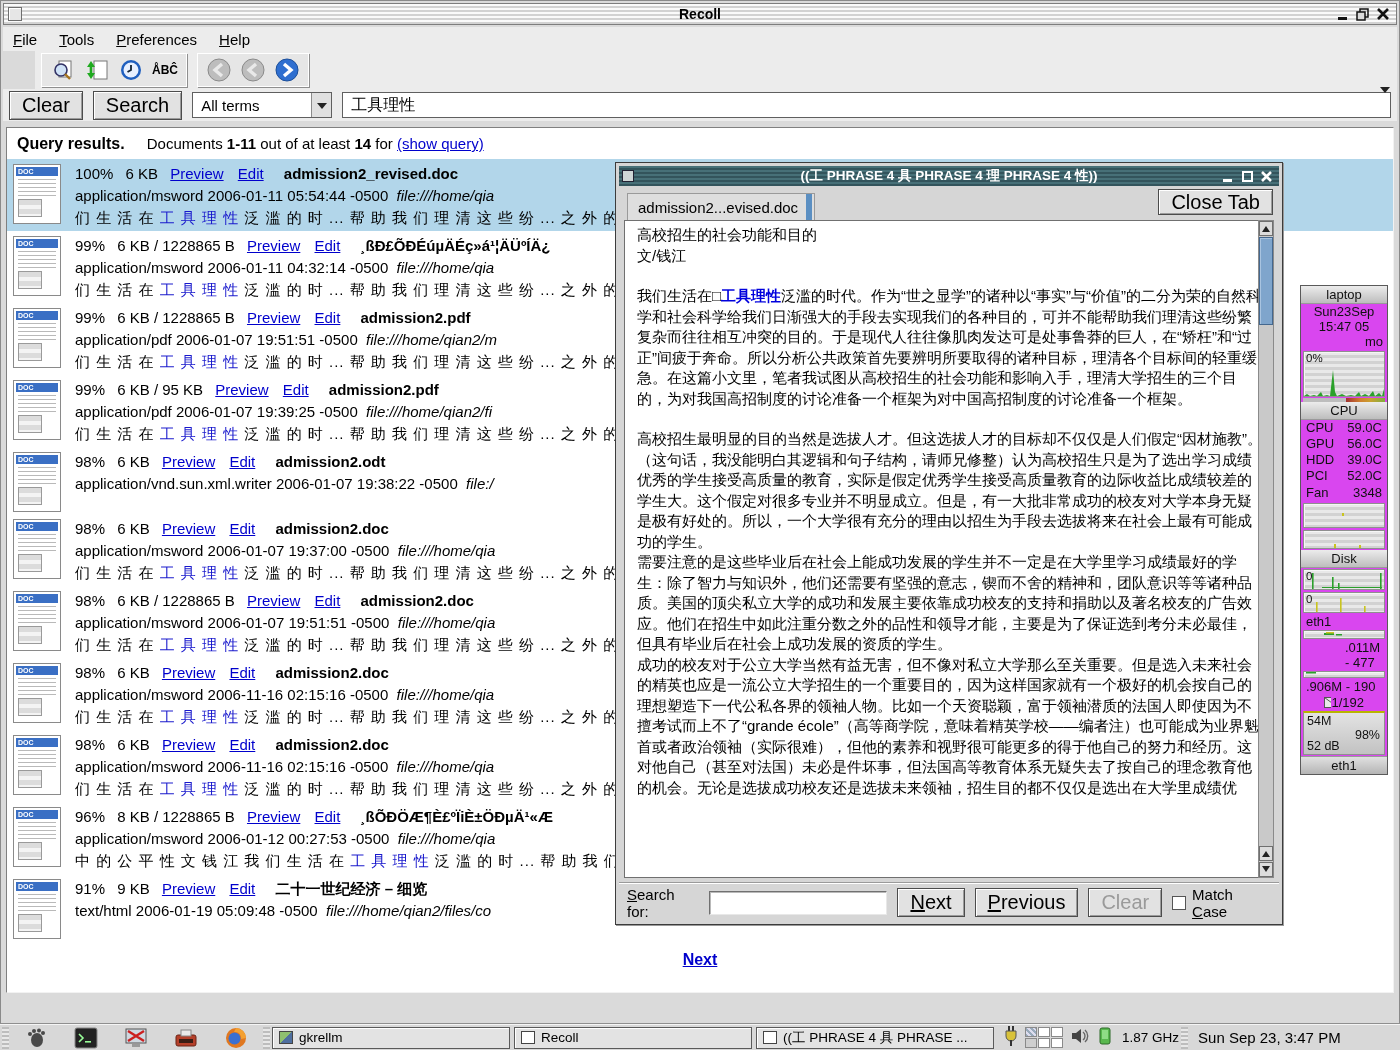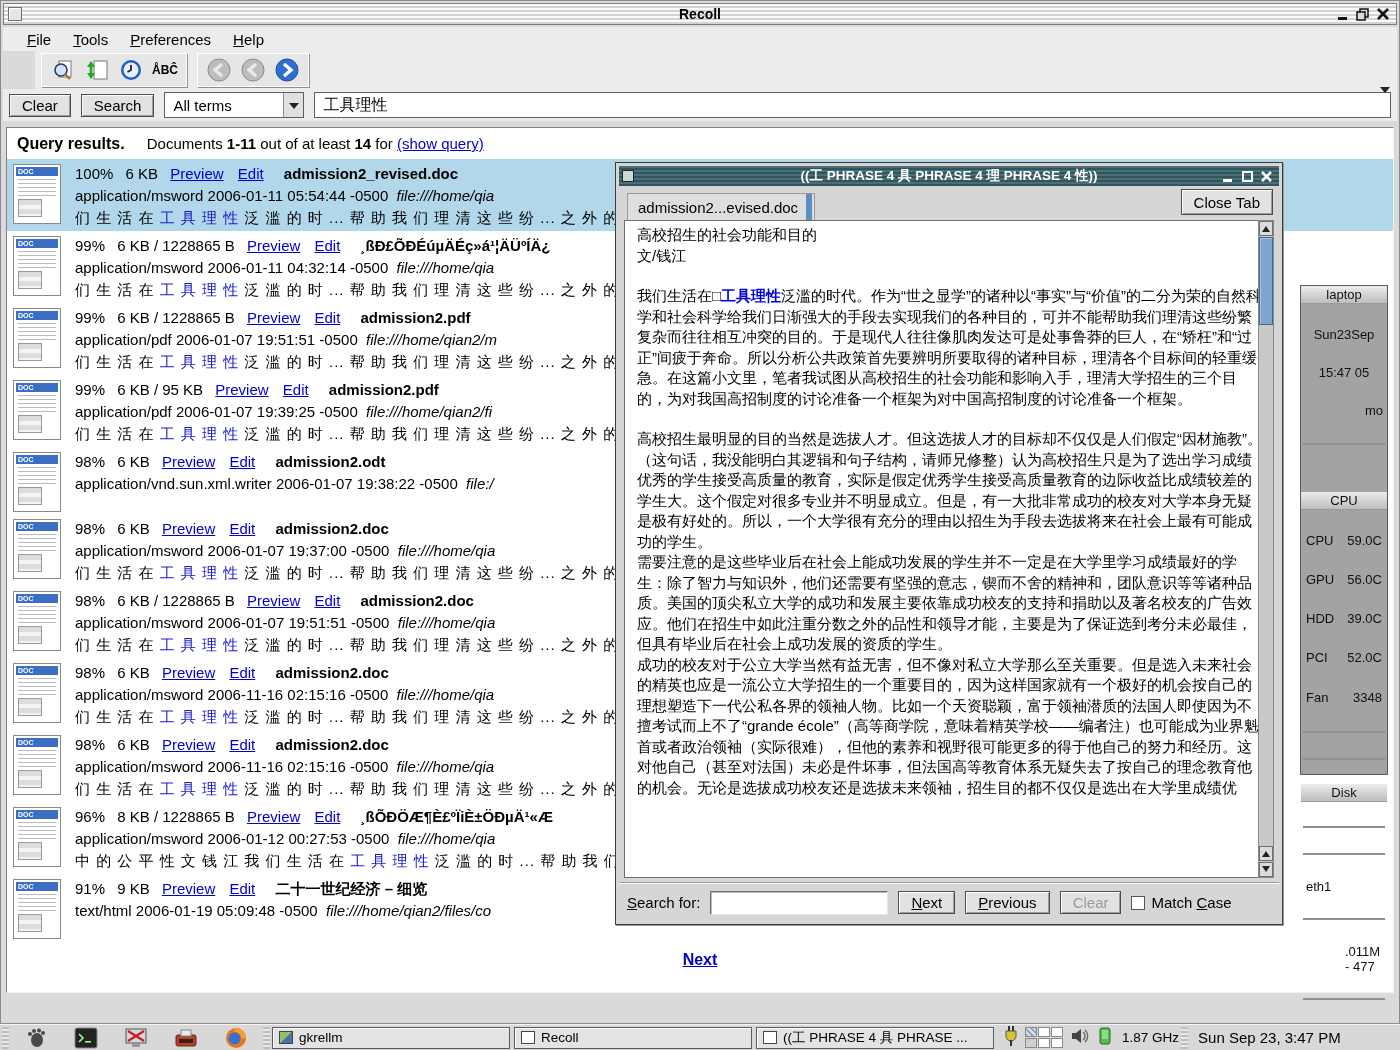--- a/index.html
+++ b/index.html
@@ -2,39 +2,39 @@
 <html><head>
 <meta charset="utf-8">
 <style>
   html,body{margin:0;padding:0;background:#d4d4d4;}
   *{box-sizing:border-box;font-family:"Liberation Sans","DejaVu Sans",sans-serif;}
   .screen{position:relative;width:1400px;height:1050px;overflow:hidden;background:#d4d4d4;}
 
   
   .btn{display:inline-flex;align-items:center;justify-content:center;background:#e2e2e2;
        border:1px solid #4c4c4c;box-shadow:inset 1px 1px 0 #ffffff,inset -1px -1px 0 #9b9b9b;
-       font-size:15px;color:#000;padding:2px 12px;white-space:nowrap;}
+       font-size:20px;color:#000;padding:2px 12px;white-space:nowrap;}
   .btn.disabled{color:#9a9a9a;}
   .sunken{background:#fff;border:1px solid #707070;border-right-color:#e8e8e8;border-bottom-color:#e8e8e8;
           box-shadow:inset 1px 1px 0 #b9b9b9;}
   .u{text-decoration:underline;}
   a.lnk{color:#0000cc;text-decoration:underline;cursor:pointer;}
 
   
   .main-window{position:absolute;left:0;top:0;right:0;bottom:26px;background:#dadada;border:1px solid #8a8a8a;}
   .titlebar{position:absolute;left:2px;top:2px;right:2px;height:22px;
             background:repeating-linear-gradient(180deg,#fafafa 0 2px,#d2d2d2 2px 4px);
             border:1px solid #7d7d7d;display:flex;align-items:center;color:#000;}
   .titlebar .wicon{width:14px;height:14px;margin-left:4px;background:#e6e6e6;
             border:1px solid #6f6f6f;box-shadow:inset 1px 1px 0 #fff;}
   .titlebar .ttext{position:absolute;left:0;right:0;text-align:center;font-weight:bold;font-size:14px;}
   .wctrls{margin-left:auto;display:flex;gap:6px;padding-right:6px;z-index:2;color:#111;}
   .wctrls svg{display:block;}
   .menubar{position:absolute;left:2px;top:26px;right:2px;height:24px;background:#ececec;
-           display:flex;align-items:center;gap:22px;padding-left:24px;font-size:15px;}
+           display:flex;align-items:center;gap:22px;padding-left:10px;font-size:15px;}
   .menu-item{cursor:default;}
   .toolbar{position:absolute;left:2px;top:50px;right:2px;height:38px;background:#ececec;display:flex;align-items:center;gap:10px;padding-left:6px;margin-left:32px;}
   .tbgroup{display:flex;align-items:center;gap:4px;padding:3px 6px;background:#e6e6e6;
            border:1px solid #fff;box-shadow:1px 1px 0 #8f8f8f;}
   .tbtn{width:30px;height:26px;display:flex;align-items:center;justify-content:center;background:#e6e6e6;}
   .spell{font-size:12px;font-weight:bold;letter-spacing:0px;}
   .searchbar{position:absolute;left:2px;top:88px;right:2px;height:32px;background:#ececec;display:flex;align-items:center;gap:10px;padding:0 6px;}
   .combo{display:flex;align-items:center;height:26px;background:#fff;border:1px solid #5f5f5f;}
   .combo .cval{padding:0 8px;font-size:15px;min-width:118px;}
   .combo .carr{width:20px;height:24px;background:#e0e0e0;border-left:1px solid #8b8b8b;
@@ -98,22 +98,22 @@
   .tri-dn{width:0;height:0;border:4px solid transparent;border-top:6px solid #222;margin-bottom:-3px;}
   .sthumb{position:absolute;left:0;top:16px;width:14px;height:88px;background:#7fa5cc;
           border:1px solid #44688f;box-shadow:inset 1px 1px 0 #a9c4e0;}
   .pfind{position:absolute;left:3px;right:3px;bottom:3px;height:38px;border-top:1px solid #fff;
          box-shadow:0 -1px 0 #9a9a9a;display:flex;align-items:center;gap:10px;padding:0 8px;font-size:15px;}
   .pfind input{width:178px;height:24px;font-size:14px;padding:0 4px;outline:none;}
   .chk{width:14px;height:14px;background:#fff;border:1px solid #555;display:inline-block;margin-right:6px;}
   .mcase{display:flex;align-items:center;}
 
   
-  .gk{position:absolute;left:1300px;top:285px;width:88px;height:490px;background:#a3a3a3;
-      border:1px solid #5a5a5a;display:flex;flex-direction:column;font-size:13px;color:#111;gap:23px;}
+  .gk{position:absolute;left:1300px;top:285px;width:88px;height:490px;background:#d946ef;
+      border:1px solid #5a5a5a;display:flex;flex-direction:column;font-size:13px;color:#111;}
   .gk .bar{background:linear-gradient(180deg,#ececec,#bdbdbd);border-bottom:1px solid #9a9a9a;
            text-align:center;padding:1px 0;}
   .gk .rowline{display:flex;justify-content:space-between;padding:0 5px;line-height:16px;}
   .gk .chart{position:relative;margin:1px 2px;background:repeating-linear-gradient(180deg,#e9e9e9 0 3px,#d2d2d2 3px 6px);
              border:1px solid #8f8f8f;box-shadow:inset 1px 1px 0 #f6f6f6;overflow:hidden;}
   .gk .chart .clabel{position:absolute;left:2px;top:0;font-size:11.5px;}
   .gk .chart svg{position:absolute;left:0;bottom:0;}
   .krell{height:5px;margin:0 2px;background:linear-gradient(90deg,#bdbdbd 0 52%,#a03030 52%,#d08030 70%,#caa030 82%,#7fae3f 100%);}
   .gk .spacer{flex:1;}
   .membox{position:relative;margin:1px 2px;height:46px;background:linear-gradient(180deg,#e3e3e3,#c2c2c2);

